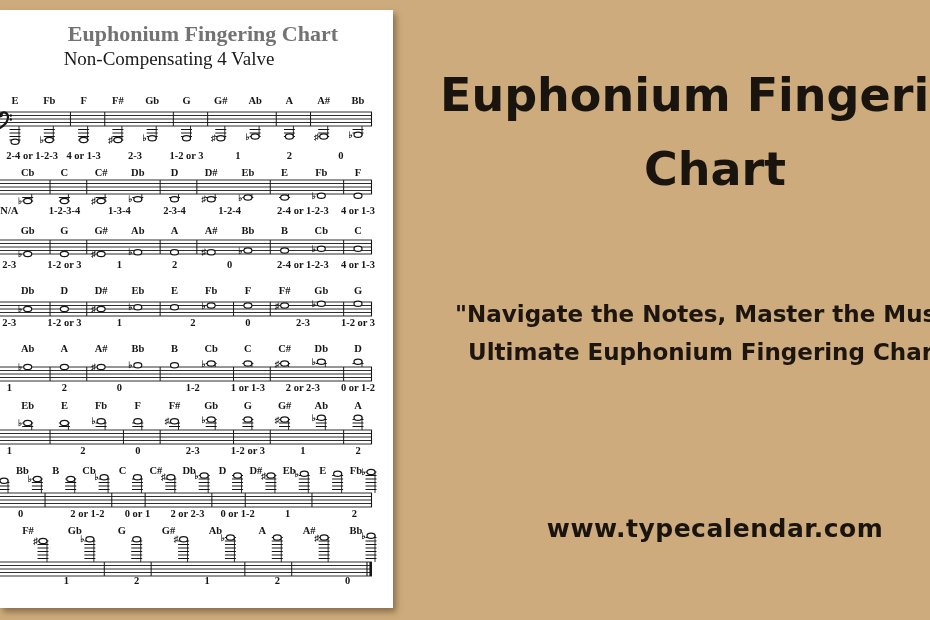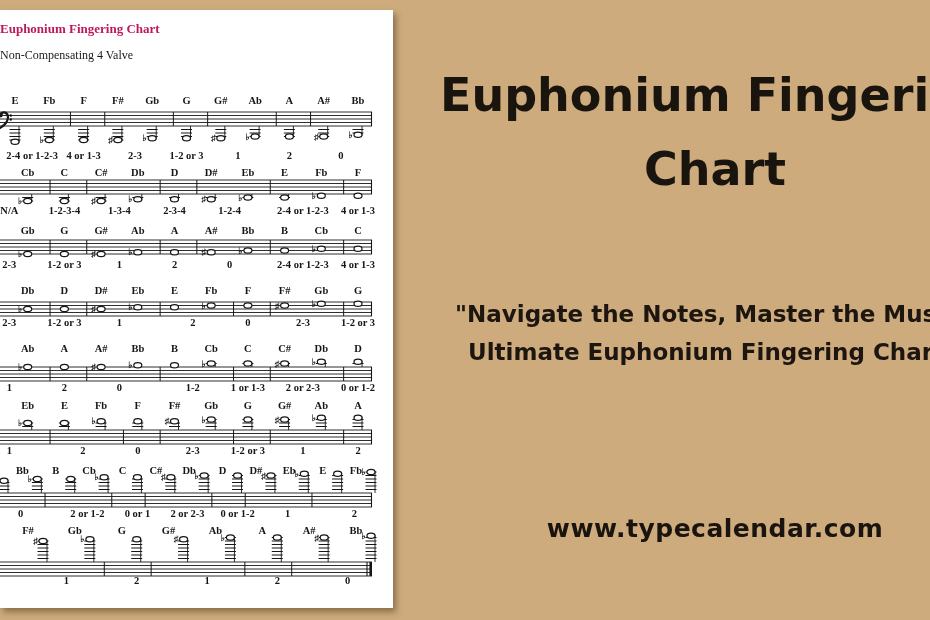--- a/index.html
+++ b/index.html
@@ -8,27 +8,27 @@
     background:#cdab7c;
     font-family:"DejaVu Sans",sans-serif;
   }
   
   .paper{
     position:absolute;left:0;top:10px;width:393px;height:598px;
     background:#ffffff;
     box-shadow:3px 4px 6px rgba(84,64,34,.55);
   }
   .paper-title{
-    position:absolute;top:11px;left:0;width:338px;text-align:left;
-    font-family:"Liberation Serif",serif;font-weight:bold;font-size:13px;color:#be185d;
+    position:absolute;top:11px;left:0;width:338px;text-align:right;
+    font-family:"Liberation Serif",serif;font-weight:bold;font-size:22px;color:#737373;
     white-space:nowrap;
   }
   .paper-subtitle{
-    position:absolute;top:38px;left:0;width:338px;text-align:left;
-    font-family:"Liberation Serif",serif;font-size:12px;color:#1a1a1a;
+    position:absolute;top:38px;left:0;width:338px;text-align:center;
+    font-family:"Liberation Serif",serif;font-size:19px;color:#1a1a1a;
     white-space:nowrap;
   }
   #music{position:absolute;left:0;top:0;width:393px;height:598px;}
   .staff-row{position:absolute;left:0;}
   
   .right-panel{position:absolute;left:393px;top:0;right:0;bottom:0;}
   .poster-title{
     position:absolute;left:47px;top:58px;width:550px;text-align:center;
     font-size:46px;font-weight:700;line-height:74px;color:#1a140f;
     white-space:nowrap;

